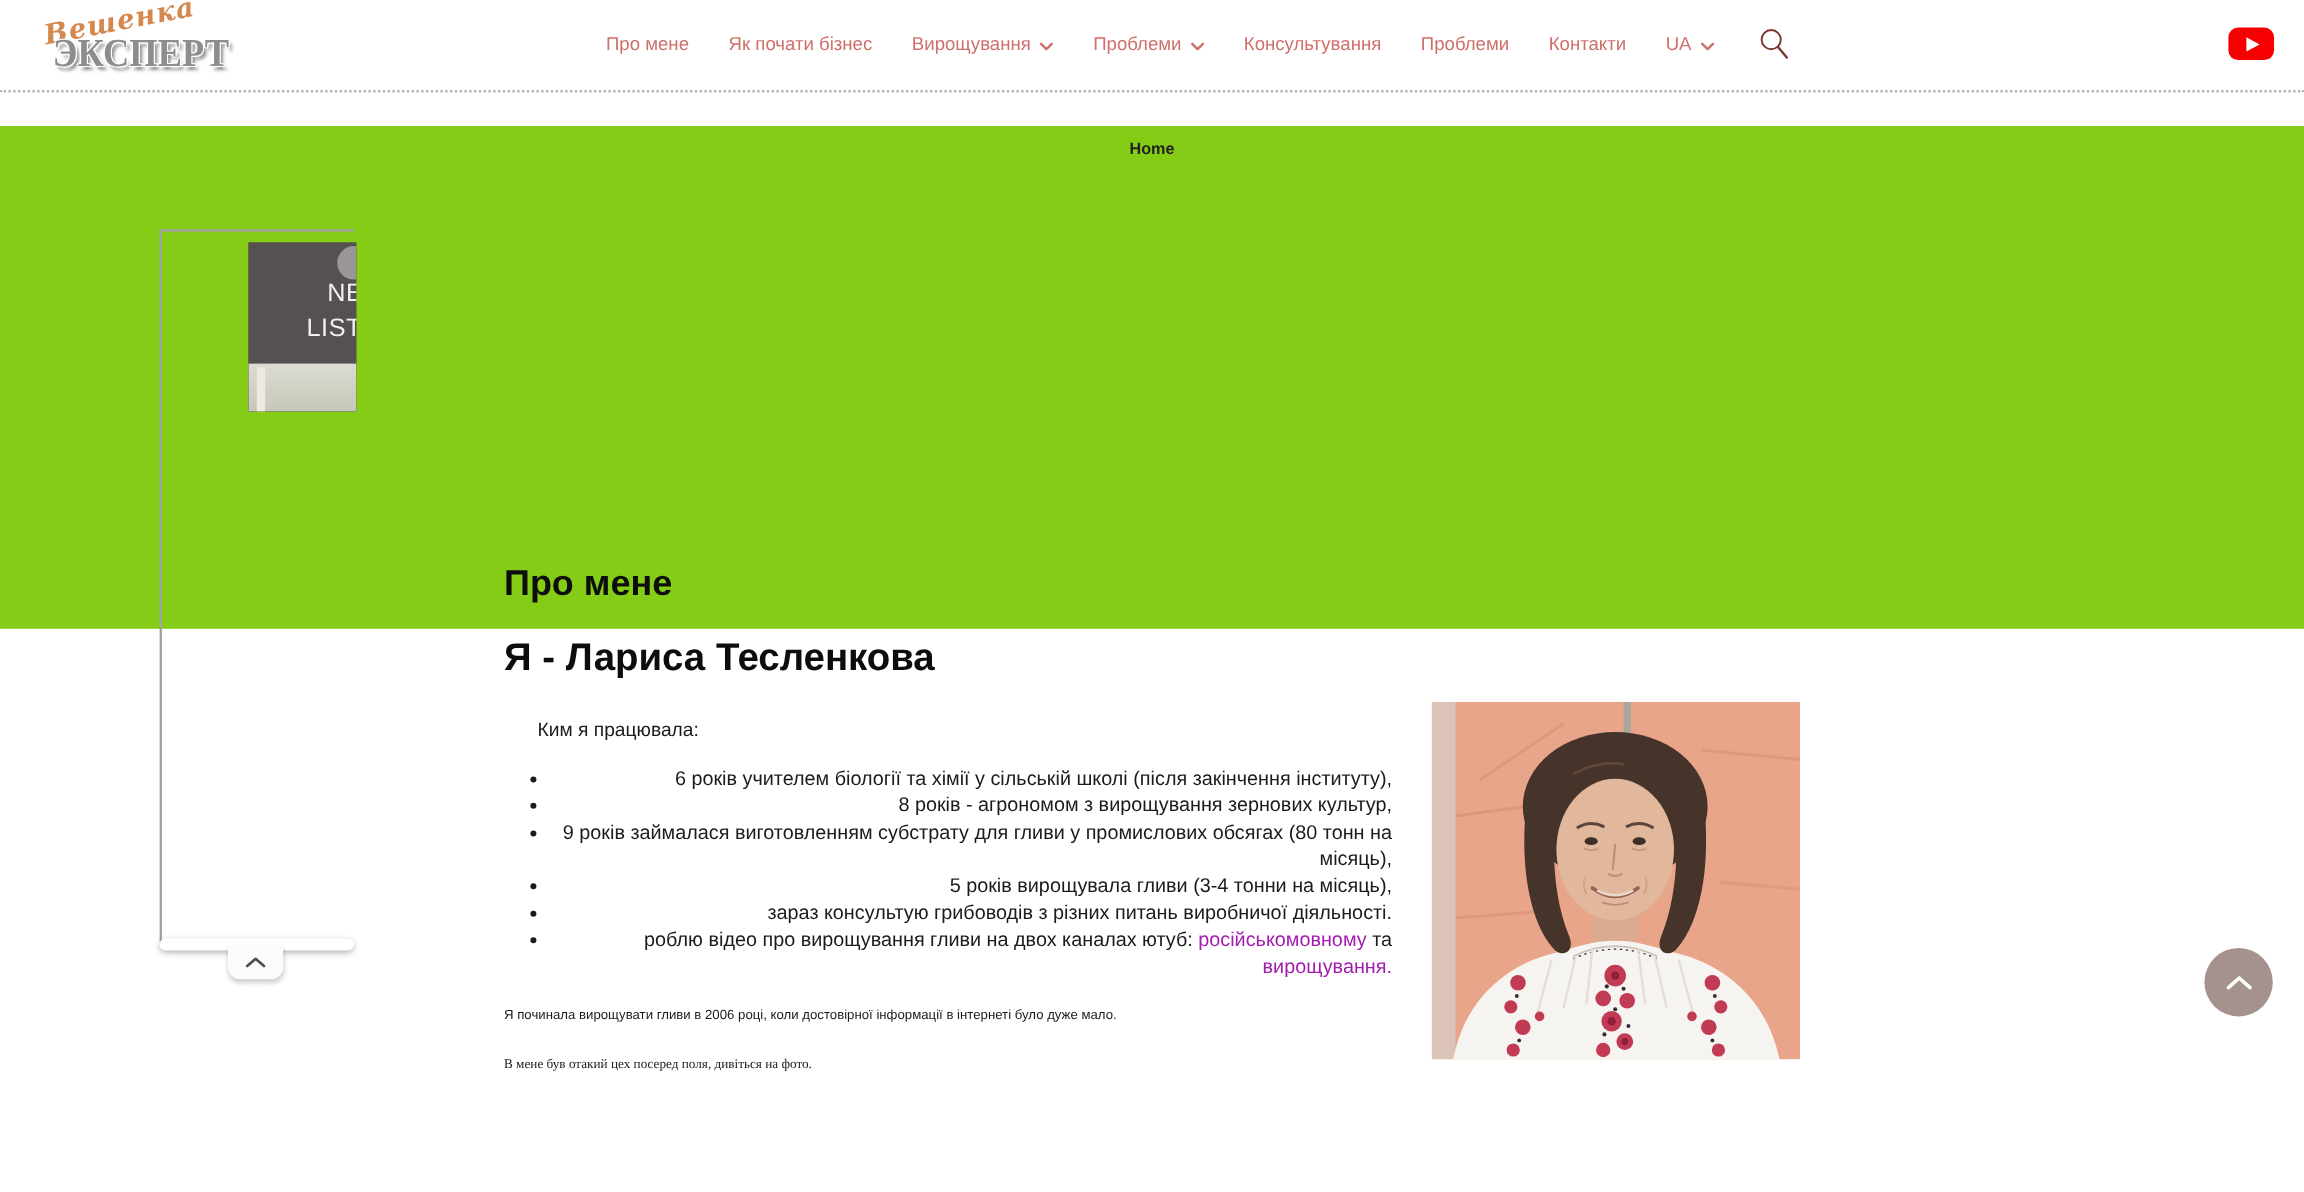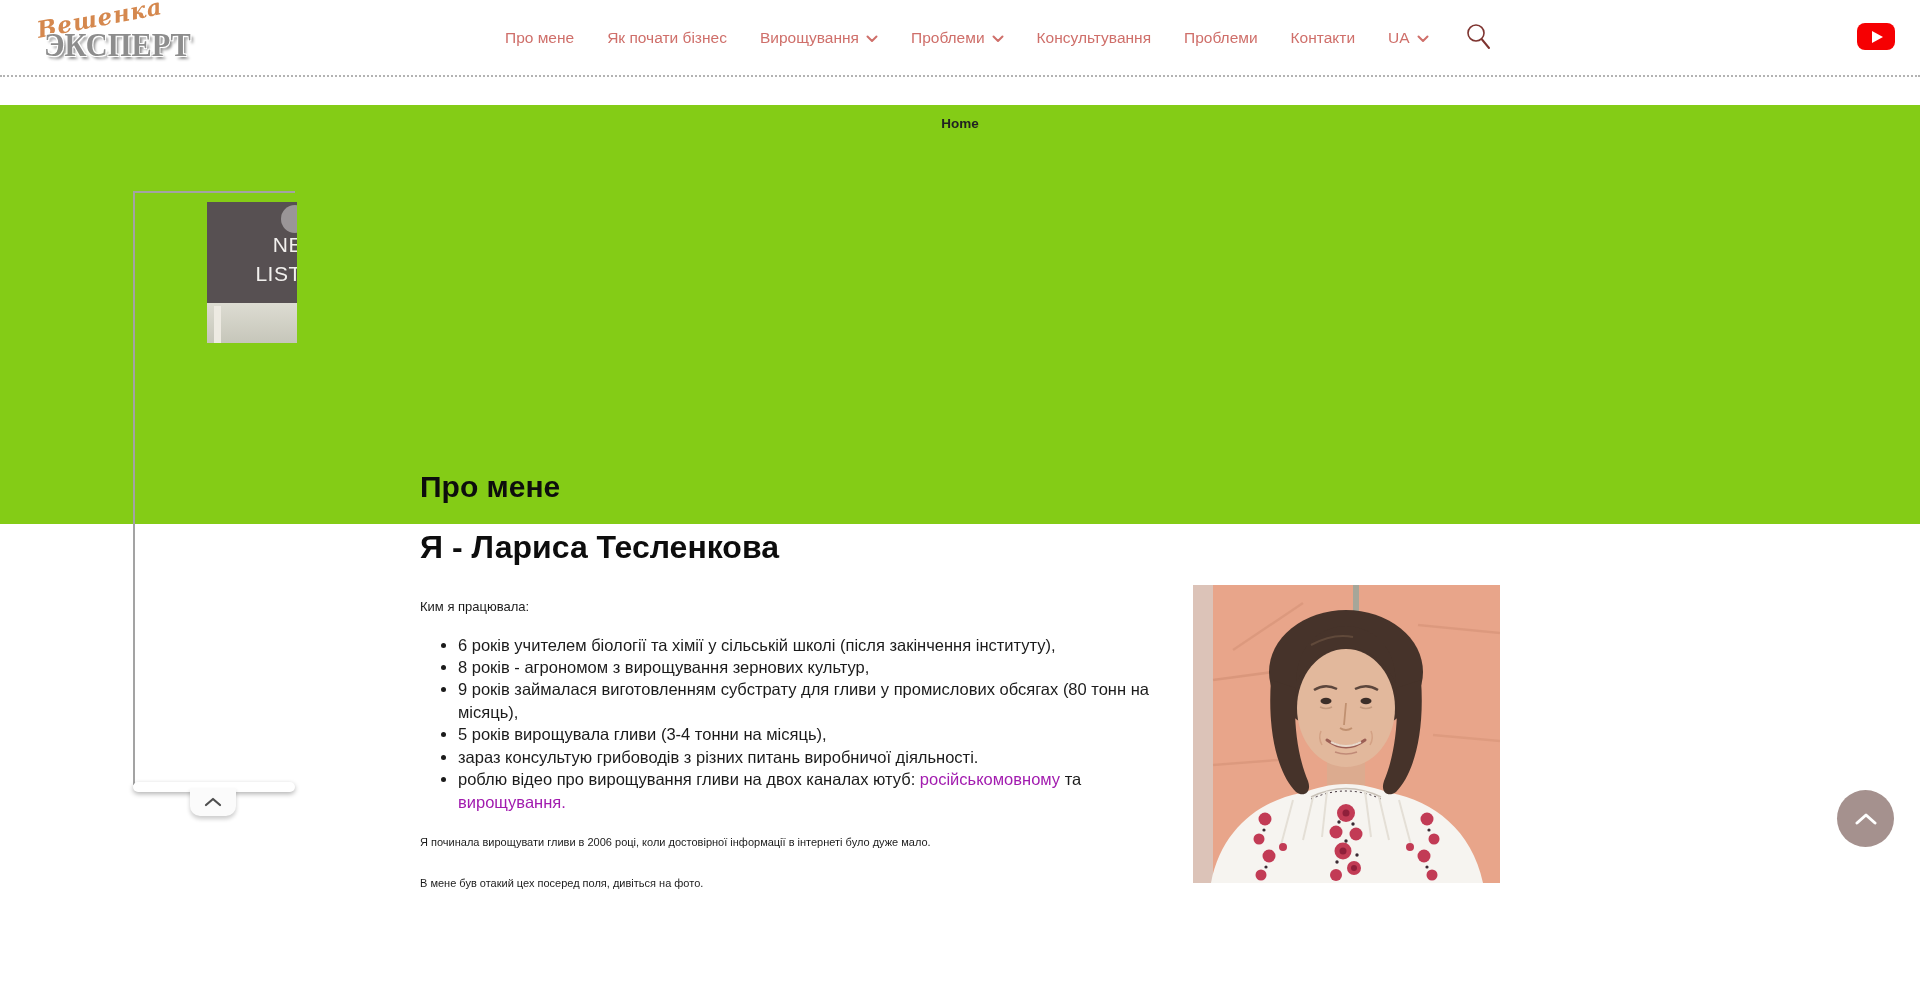--- a/index.html
+++ b/index.html
@@ -78,25 +78,25 @@
     background:#fbfbfb; border-radius:0 0 10px 10px; box-shadow:0 3px 4px rgba(0,0,0,0.2);
     display:flex; align-items:center; justify-content:center; cursor:pointer;
   }
 
   
   .content {
     position:absolute; left:420px; top:470px; width:740px;
   }
   .page-title { font-size:30px; line-height:1.15; font-weight:bold; color:#0d0d0d; }
   .sub-title  { font-size:32px; line-height:1.17; font-weight:bold; color:#0d0d0d; margin-top:24px; }
-  .lead { font-size:13px; line-height:1.36; margin-top:32px; }
-  .bullet-list { margin-top:18px; padding-left:38px; font-size:16.5px; line-height:1.36; }
+  .lead { font-size:16px; line-height:1.36; margin-top:32px;margin-left:28px; }
+  .bullet-list { margin-top:18px; padding-left:38px; font-size:16.5px; line-height:1.36;text-align:right; }
   .bullet-list li { list-style:disc; }
   .para { font-size:11px; line-height:1.36; margin-top:22px; }
-  .para2 { margin-top:26px; }
+  .para2 { margin-top:26px;font-family:Liberation Serif, serif; }
   .link { color:#a21caf; text-decoration:none; cursor:pointer; }
 
   .portrait {
     position:absolute; left:1193px; top:585px; width:307px; height:298px; overflow:hidden;
   }
 
   .scroll-top {
     position:absolute; left:1837px; top:790px; width:57px; height:57px; border-radius:50%;
     background:#a5918e; display:flex; align-items:center; justify-content:center; cursor:pointer;
   }

